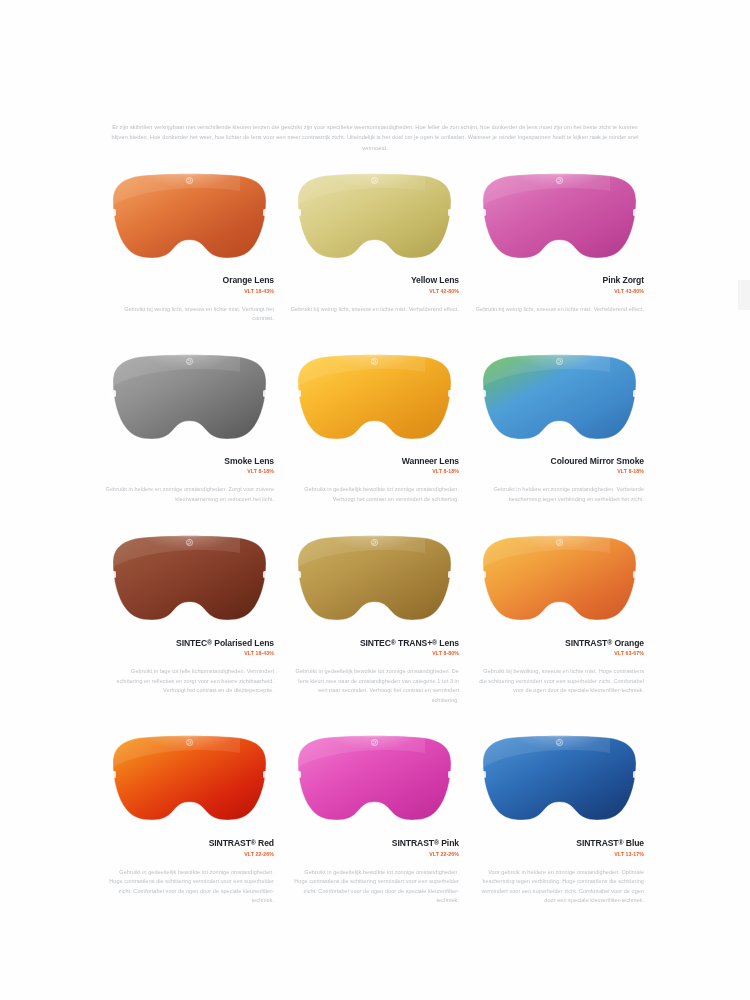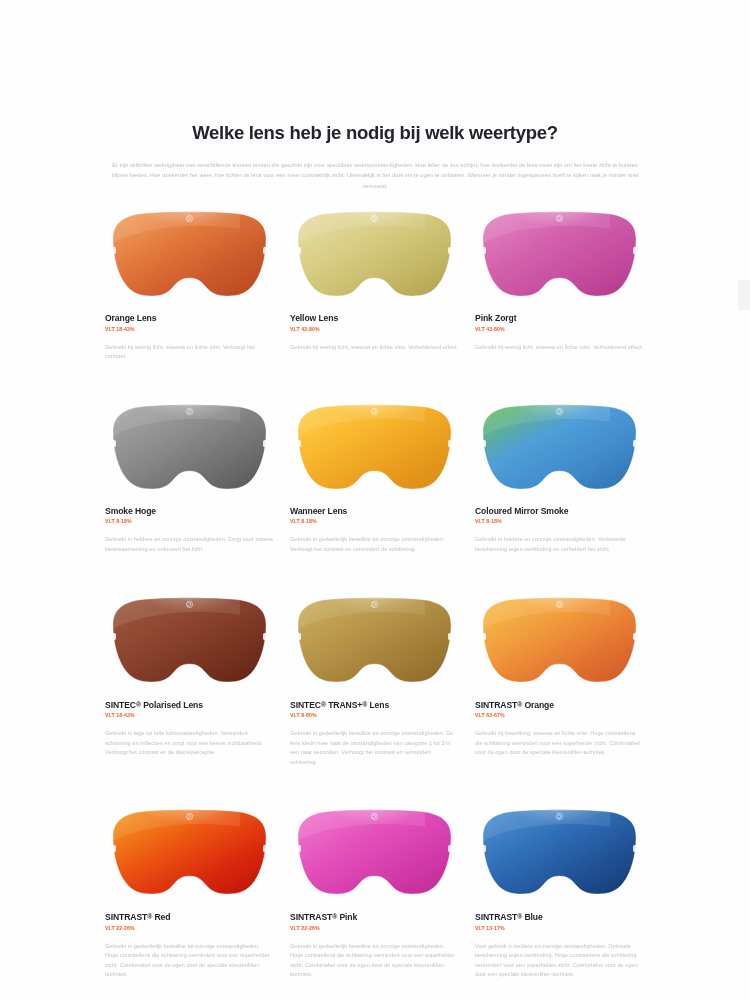--- a/index.html
+++ b/index.html
@@ -84,24 +84,23 @@
     width: 12px; height: 30px;
     background: #f4f4f4;
   }
 </style>
 </head>
 <body>
 
 <div class="page">
   <div class="inner">
 
-    <h1 class="page-title">Welke lens heb je nodig bij welk weertype?</h1>
     <p class="intro">Er zijn skibrillen verkrijgbaar met verschillende kleuren lenzen die geschikt zijn voor specifieke weersomstandigheden. Hoe feller de zon schijnt, hoe donkerder de lens moet zijn om het beste zicht te kunnen blijven bieden. Hoe donkerder het weer, hoe lichter de lens voor een meer contrastrijk zicht. Uiteindelijk is het doel om je ogen te ontlasten. Wanneer je minder ingespannen hoeft te kijken raak je minder snel vermoeid.</p>
 
-    <div class="grid" id="card-grid" style="row-gap: 32px;">
+    <div class="grid" id="card-grid" style="row-gap: 20px; text-align: right;">
         <div class="card">
     <div class="lens-wrap">
       <svg class="lens-svg" width="169" height="92" viewBox="0 0 169 92">
         <defs>
           <linearGradient id="g0" x1="0" y1="0" x2="1" y2="1">
             <stop offset="0%" stop-color="#f3a463"></stop>
             <stop offset="38%" stop-color="#e2773a"></stop>
             <stop offset="72%" stop-color="#c9572a"></stop>
             <stop offset="100%" stop-color="#b8481f"></stop>
           </linearGradient>
@@ -224,21 +223,21 @@
           <ellipse cx="84" cy="12" rx="62" ry="26" fill="url(#r3)"></ellipse>
           <path d="M8,30 C8,16 16,8 34,5 C56,2 113,2 135,5 L135,20 C100,14 40,16 8,34 Z" fill="#ffffff" opacity="0.10"></path>
         </g>
         <path d="M8,30 C8,16 16,8 34,5 C56,2 113,2 135,5 C153,8 161,16 161,30 C161,48 156,66 148,76 C142,84 134,87 122,87 C112,87 106,84 101,78 C96,72 92,69 84.5,69 C77,69 73,72 68,78 C63,84 57,87 47,87 C35,87 27,84 21,76 C13,66 8,48 8,30 Z" fill="none" stroke="#ffffff" stroke-opacity="0.30" stroke-width="1"></path>
         <rect x="5" y="38" width="6" height="7" rx="1.6" fill="#ffffff" opacity="0.85"></rect>
         <rect x="158" y="38" width="6" height="7" rx="1.6" fill="#ffffff" opacity="0.85"></rect>
         <circle cx="84.5" cy="9.5" r="3.1" fill="none" stroke="#ffffff" stroke-opacity="0.62" stroke-width="0.9"></circle>
         <path d="M83.2,8.2 q1.6,-0.7 2.4,0.6 q0.7,1.3 -0.9,2 q-1.6,0.6 -2.3,-0.7" fill="none" stroke="#ffffff" stroke-opacity="0.8" stroke-width="0.8"></path>
       </svg>
     </div>
-    <div class="card-title">Smoke Hoge</div>
+    <div class="card-title">Smoke Lens</div>
     <div class="card-vlt">VLT 8-18%</div>
     <div class="card-desc">Gebruikt in heldere en zonnige omstandigheden. Zorgt voor zuivere kleurwaarneming en reduceert het licht.</div>
   </div>
         <div class="card">
     <div class="lens-wrap">
       <svg class="lens-svg" width="169" height="92" viewBox="0 0 169 92">
         <defs>
           <linearGradient id="g4" x1="0" y1="0" x2="1" y2="1">
             <stop offset="0%" stop-color="#ffd24a"></stop>
             <stop offset="38%" stop-color="#f7b52c"></stop>

